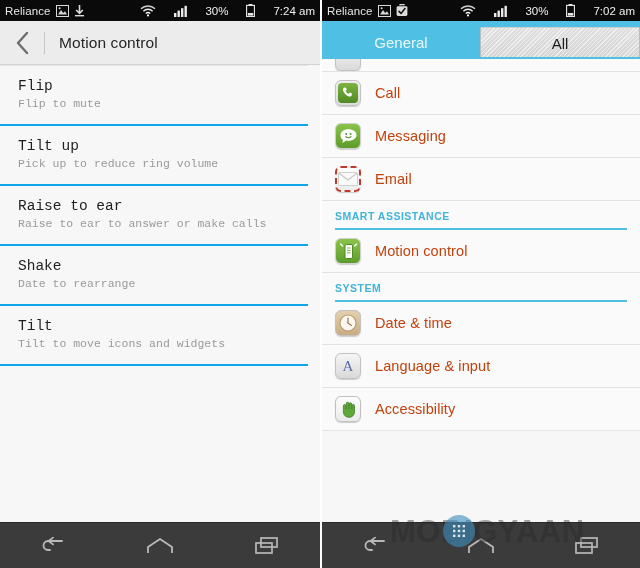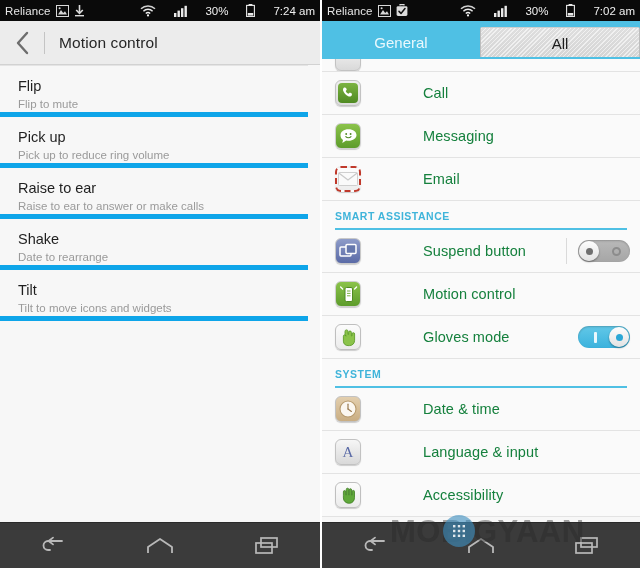--- a/index.html
+++ b/index.html
@@ -32,21 +32,21 @@
     height: 44px; background: #ececec;
     display: flex; align-items: center;
     border-bottom: 1px solid #d2d2d2;
   }
   .ab-back { width: 44px; height: 44px; display: flex; align-items: center; justify-content: center; }
   .ab-sep { width: 1px; height: 22px; background: #c4c4c4; }
   .ab-title { font-size: 15.5px; color: #262626; padding-left: 14px; letter-spacing: .1px; }
 
   
   .mlist { background: #f7f7f7; }
-  .mrow { padding: 11px 0 0 18px; margin-right: 12px; border-bottom: 5px solid #0ea5e9; }
+  .mrow { padding: 11px 0 12px 18px; margin-right: 12px; border-bottom: 2px solid #0ea5e9; font-family: Liberation Mono, monospace; }
   .mrow:first-child { border-top: 1px solid #e4e4e4; }
   .mrow-title { font-size: 14.5px; color: #1f1f1f; line-height: 18px; }
   .mrow-sub { font-size: 11.5px; color: #9a9a9a; line-height: 16px; margin-top: 1px; }
 
   
   .tabbar { height: 38px; background: #4fc0e4; display: flex; align-items: flex-end; position: relative; text-align: right; }
   .tab {
     flex: 1; height: 34px; display: flex; align-items: center; justify-content: center;
     font-size: 15px; color: #eaf8fd;
   }
@@ -61,21 +61,21 @@
   }
   .tab-underline { position: absolute; left:0; right:0; bottom:0; height:2px; background:#4fc0e4; }
 
   
   .slist { background: #fafafa; position: relative; }
   .srow {
     height: 43px; display: flex; align-items: center; padding-left: 13px;
     border-bottom: 1px solid #e3e3e3; background: #fafafa;
   }
   .srow.clipped { height: 13px; overflow: hidden; align-items: flex-end; padding-bottom: 0; }
-  .srow-label { font-size: 14.5px; color: #15803d; padding-left: 14px; letter-spacing: .1px; margin-left: 48px; }
+  .srow-label { font-size: 14.5px; color: #c2410c; padding-left: 14px; letter-spacing: .1px; }
   .srow-right { margin-left: auto; display: flex; align-items: center; padding-right: 10px; }
   .srow-div { width: 1px; height: 26px; background: #dadada; margin-right: 11px; }
 
   .section-hdr { padding: 9px 0 3px 13px; background: #fafafa; }
   .section-hdr-txt { font-size: 10.5px; font-weight: bold; color: #3fb4da; letter-spacing: .5px; }
   .section-rule { height: 2px; background: #4fc0e4; margin: 3px 13px 0 13px; }
 
   
   .tile { width: 26px; height: 26px; border-radius: 6px; position: relative; flex: 0 0 auto;
           box-shadow: 0 1px 1px rgba(0,0,0,.18); display:flex; align-items:center; justify-content:center; }
@@ -168,21 +168,21 @@
       <div class="ab-sep"></div>
       <div class="ab-title">Motion control</div>
     </div>
 
     <div class="mlist">
       <div class="mrow">
         <div class="mrow-title">Flip</div>
         <div class="mrow-sub">Flip to mute</div>
       </div>
       <div class="mrow">
-        <div class="mrow-title">Pick up</div>
+        <div class="mrow-title">Tilt up</div>
         <div class="mrow-sub">Pick up to reduce ring volume</div>
       </div>
       <div class="mrow">
         <div class="mrow-title">Raise to ear</div>
         <div class="mrow-sub">Raise to ear to answer or make calls</div>
       </div>
       <div class="mrow">
         <div class="mrow-title">Shake</div>
         <div class="mrow-sub">Date to rearrange</div>
       </div>
@@ -295,67 +295,33 @@
           </svg>
         </div>
         <div class="srow-label">Email</div>
       </div>
 
       <div class="section-hdr">
         <div class="section-hdr-txt">SMART ASSISTANCE</div>
       </div>
       <div class="section-rule"></div>
 
-      <div class="srow">
-        <div class="tile blue">
-          <svg width="19" height="17" viewBox="0 0 19 17">
-            <rect x="1" y="4" width="11" height="9" rx="1" fill="none" stroke="#fff" stroke-width="1.5"></rect>
-            <rect x="7" y="1.5" width="10" height="9" rx="1" fill="#6678ad" stroke="#fff" stroke-width="1.5"></rect>
-          </svg>
-        </div>
-        <div class="srow-label">Suspend button</div>
-        <div class="srow-right">
-          <div class="srow-div"></div>
-          <div class="toggle off">
-            <div class="offring"></div>
-            <div class="knob">
-                <div class="knob-dot"></div>
-              </div>
-          </div>
-        </div>
-      </div>
 
       <div class="srow">
         <div class="tile green">
           <svg width="19" height="19" viewBox="0 0 19 19">
             <rect x="6" y="2.5" width="7.5" height="14" rx="1.4" fill="#fff" stroke="#4f8a22" stroke-width="1"></rect>
             <path d="M8 6 h3.5 M8 8.4 h3.5 M8 10.8 h3.5" stroke="#7cb342" stroke-width="1"></path>
             <path d="M3.6 4 L1.6 2" stroke="#fff" stroke-width="1.3" stroke-linecap="round"></path>
             <path d="M15.6 4 L17.6 2" stroke="#fff" stroke-width="1.3" stroke-linecap="round"></path>
           </svg>
         </div>
         <div class="srow-label">Motion control</div>
       </div>
 
-      <div class="srow">
-        <div class="tile white">
-          <svg width="17" height="19" viewBox="0 0 17 19">
-            <path d="M5 6.5 V3.4 a1.5 1.5 0 0 1 3 0 V6.5 h.6 V4.4 a1.4 1.4 0 0 1 2.8 0 V8 h.6 V6 a1.3 1.3 0 0 1 2.6 0 v6.4 c0 3 -2.2 5.2 -5.2 5.2 h-1.4 c-2.6 0 -4.6 -1.8 -4.6 -4.4 V8.2 a1.3 1.3 0 0 1 2.6 0 Z" fill="#8bc34a" stroke="#5d9c2b" stroke-width=".9" stroke-linejoin="round"></path>
-          </svg>
-        </div>
-        <div class="srow-label">Gloves mode</div>
-        <div class="srow-right">
-          <div class="toggle on">
-            <div class="onbar"></div>
-            <div class="knob">
-                <div class="knob-dot"></div>
-              </div>
-          </div>
-        </div>
-      </div>
 
       <div class="section-hdr">
         <div class="section-hdr-txt">SYSTEM</div>
       </div>
       <div class="section-rule"></div>
 
       <div class="srow">
         <div class="tile tan">
           <svg width="20" height="20" viewBox="0 0 20 20">
             <circle cx="10" cy="10" r="8" fill="#fbf7f0" stroke="#b79a6d" stroke-width="1.1"></circle>

